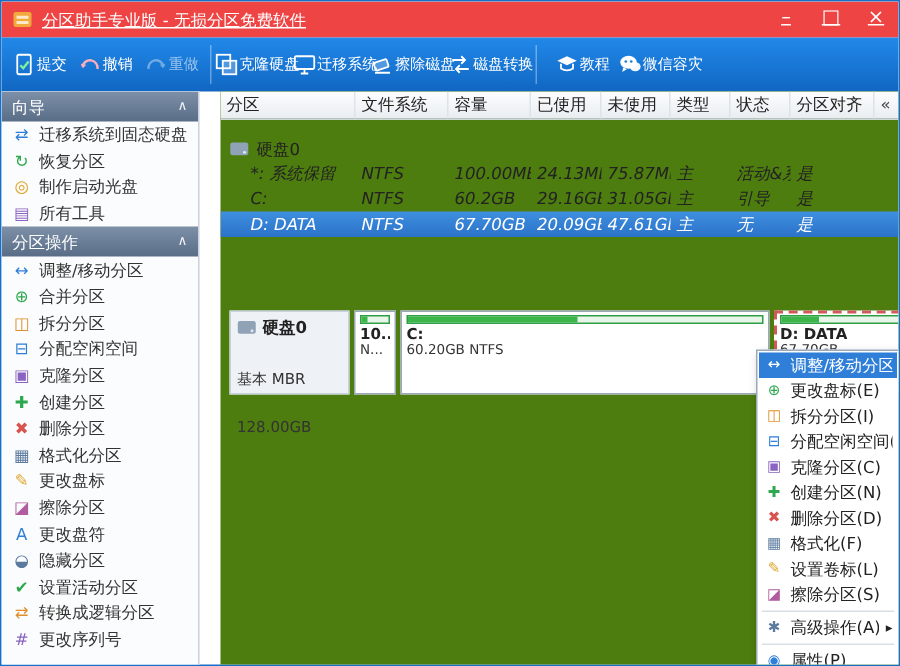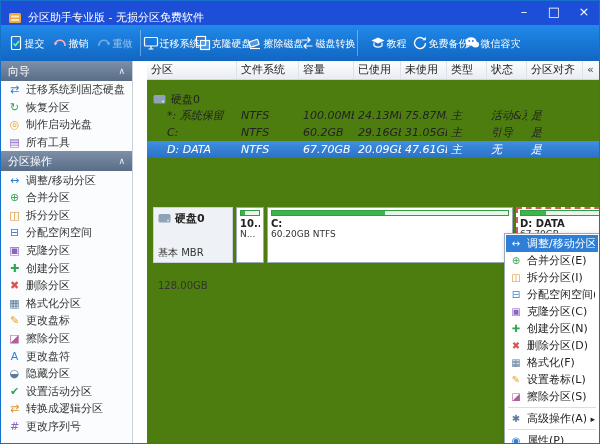--- a/index.html
+++ b/index.html
@@ -3,21 +3,21 @@
 <meta charset="utf-8">
 <style>
   * { box-sizing: border-box; margin: 0; padding: 0; }
   html,body { background:#e8e8e8; }
   .window{
     width:600px;height:444px;position:relative;overflow:hidden;
     font-family:"DejaVu Sans","Liberation Sans",sans-serif;
     font-size:11px;background:#fff;border:1px solid #1470c8;
   }
   
-  .titlebar{height:24px;background:#1d4ed8;color:#fff;display:flex;align-items:flex-end;gap:6px;padding-left:7px;}
+  .titlebar{height:24px;background:#ef4444;color:#fff;display:flex;align-items:center;gap:6px;padding-left:7px;text-decoration:underline;}
   .titlebar .title{font-size:11px;white-space:nowrap;}
   .win-controls{margin-left:auto;display:flex;height:100%;}
   .winbtn{width:30px;height:24px;line-height:22px;text-align:center;font-size:13px;color:#fff;cursor:default;}
   
   .toolbar{height:36px;background:linear-gradient(#2189e9,#1166c2);display:flex;align-items:center;padding:0 3px;}
   .tbtn{display:flex;flex-direction:row;align-items:center;justify-content:center;gap:1px;
         width:44px;height:34px;color:#fff;font-size:10px;border-radius:3px;}
   .tbtn.wide{width:52px;}
   .tbtn.disabled{opacity:.55;}
   .ticon{height:16px;display:flex;align-items:center;justify-content:center;}
@@ -115,38 +115,38 @@
             <path d="M3 11a5 5 0 1 1 10-1.5" fill="none" stroke="#bcd6ee" stroke-width="1.6"></path>
             <path d="M14.2 7.5l-1.5 3-2.2-2.4z" fill="#bcd6ee"></path>
           </svg>
       </span>
       <span class="tlabel">重做</span>
     </div>
     <div class="tsep"></div>
     <div class="tbtn wide">
       <span class="ticon">
         <svg width="16" height="16">
+            <rect x="1.5" y="1.5" width="9" height="9" fill="none" stroke="#fff" stroke-width="1.2"></rect>
+            <rect x="5.5" y="5.5" width="9" height="9" fill="rgba(255,255,255,.25)" stroke="#fff" stroke-width="1.2"></rect>
+          </svg>
+      </span>
+      <span class="tlabel">克隆硬盘</span>
+    </div>
+    <div class="tbtn wide">
+      <span class="ticon">
+        <svg width="16" height="16">
             <rect x="1.5" y="2.5" width="13" height="8.5" rx="1" fill="none" stroke="#fff" stroke-width="1.2"></rect>
             <path d="M5.5 14h5M8 11v3" stroke="#fff" stroke-width="1.2"></path>
           </svg>
       </span>
       <span class="tlabel">迁移系统</span>
     </div>
     <div class="tbtn wide">
       <span class="ticon">
         <svg width="16" height="16">
-            <rect x="1.5" y="1.5" width="9" height="9" fill="none" stroke="#fff" stroke-width="1.2"></rect>
-            <rect x="5.5" y="5.5" width="9" height="9" fill="rgba(255,255,255,.25)" stroke="#fff" stroke-width="1.2"></rect>
-          </svg>
-      </span>
-      <span class="tlabel">克隆硬盘</span>
-    </div>
-    <div class="tbtn wide">
-      <span class="ticon">
-        <svg width="16" height="16">
             <rect x="2.5" y="5.5" width="9" height="5.5" rx="1" transform="rotate(-18 7 8)" fill="rgba(255,255,255,.25)" stroke="#fff" stroke-width="1.2"></rect>
             <path d="M3 13.5h10" stroke="#fff" stroke-width="1.2"></path>
           </svg>
       </span>
       <span class="tlabel">擦除磁盘</span>
     </div>
     <div class="tbtn wide">
       <span class="ticon">
         <svg width="16" height="16">
             <path d="M2.5 5h8.5m-2.5-2.5L11 5l-2.5 2.5M13.5 11H5m2.5 2.5L5 11l2.5-2.5" fill="none" stroke="#fff" stroke-width="1.2"></path>
@@ -156,29 +156,20 @@
     </div>
     <div class="tsep"></div>
     <div class="tbtn wide">
       <span class="ticon">
         <svg width="16" height="16">
             <path d="M8 2.5L1.5 5.5 8 8.5l6.5-3z" fill="#fff"></path>
             <path d="M4 7.5v3.2c2.3 1.6 5.7 1.6 8 0V7.5" fill="none" stroke="#fff" stroke-width="1.2"></path>
           </svg>
       </span>
       <span class="tlabel">教程</span>
-    </div>
-    <div class="tbtn wide">
-      <span class="ticon">
-        <svg width="16" height="16">
-            <path d="M13.5 8a5.5 5.5 0 1 1-1.8-4" fill="none" stroke="#fff" stroke-width="1.4"></path>
-            <path d="M13.8 1.8v3.4h-3.4z" fill="#fff"></path>
-          </svg>
-      </span>
-      <span class="tlabel">免费备份</span>
     </div>
     <div class="tbtn wide">
       <span class="ticon">
         <svg width="16" height="16">
             <ellipse cx="7" cy="6.5" rx="5.5" ry="4.3" fill="#fff"></ellipse>
             <path d="M3.5 9.8L2.8 13l3-1.8z" fill="#fff"></path>
             <circle cx="5.2" cy="6" r="0.9" fill="#1b7fd4"></circle>
             <circle cx="8.8" cy="6" r="0.9" fill="#1b7fd4"></circle>
             <ellipse cx="11.5" cy="9.5" rx="3.6" ry="3" fill="#fff" opacity="0.95"></ellipse>
           </svg>
@@ -370,21 +361,21 @@
     </div>
   </div>
 
   <div class="context-menu">
     <div class="menu-item highlighted">
       <span class="micon" style="color:#ffffff">↔</span>
       <span class="mlabel">调整/移动分区(R)</span>
     </div>
     <div class="menu-item">
       <span class="micon" style="color:#2ea84f">⊕</span>
-      <span class="mlabel">合并分区(E)</span>
+      <span class="mlabel">更改盘标(E)</span>
     </div>
     <div class="menu-item">
       <span class="micon" style="color:#e08f2e">◫</span>
       <span class="mlabel">拆分分区(I)</span>
     </div>
     <div class="menu-item">
       <span class="micon" style="color:#2f7fd8">⊟</span>
       <span class="mlabel">分配空闲空间(Y)</span>
     </div>
     <div class="menu-item">

